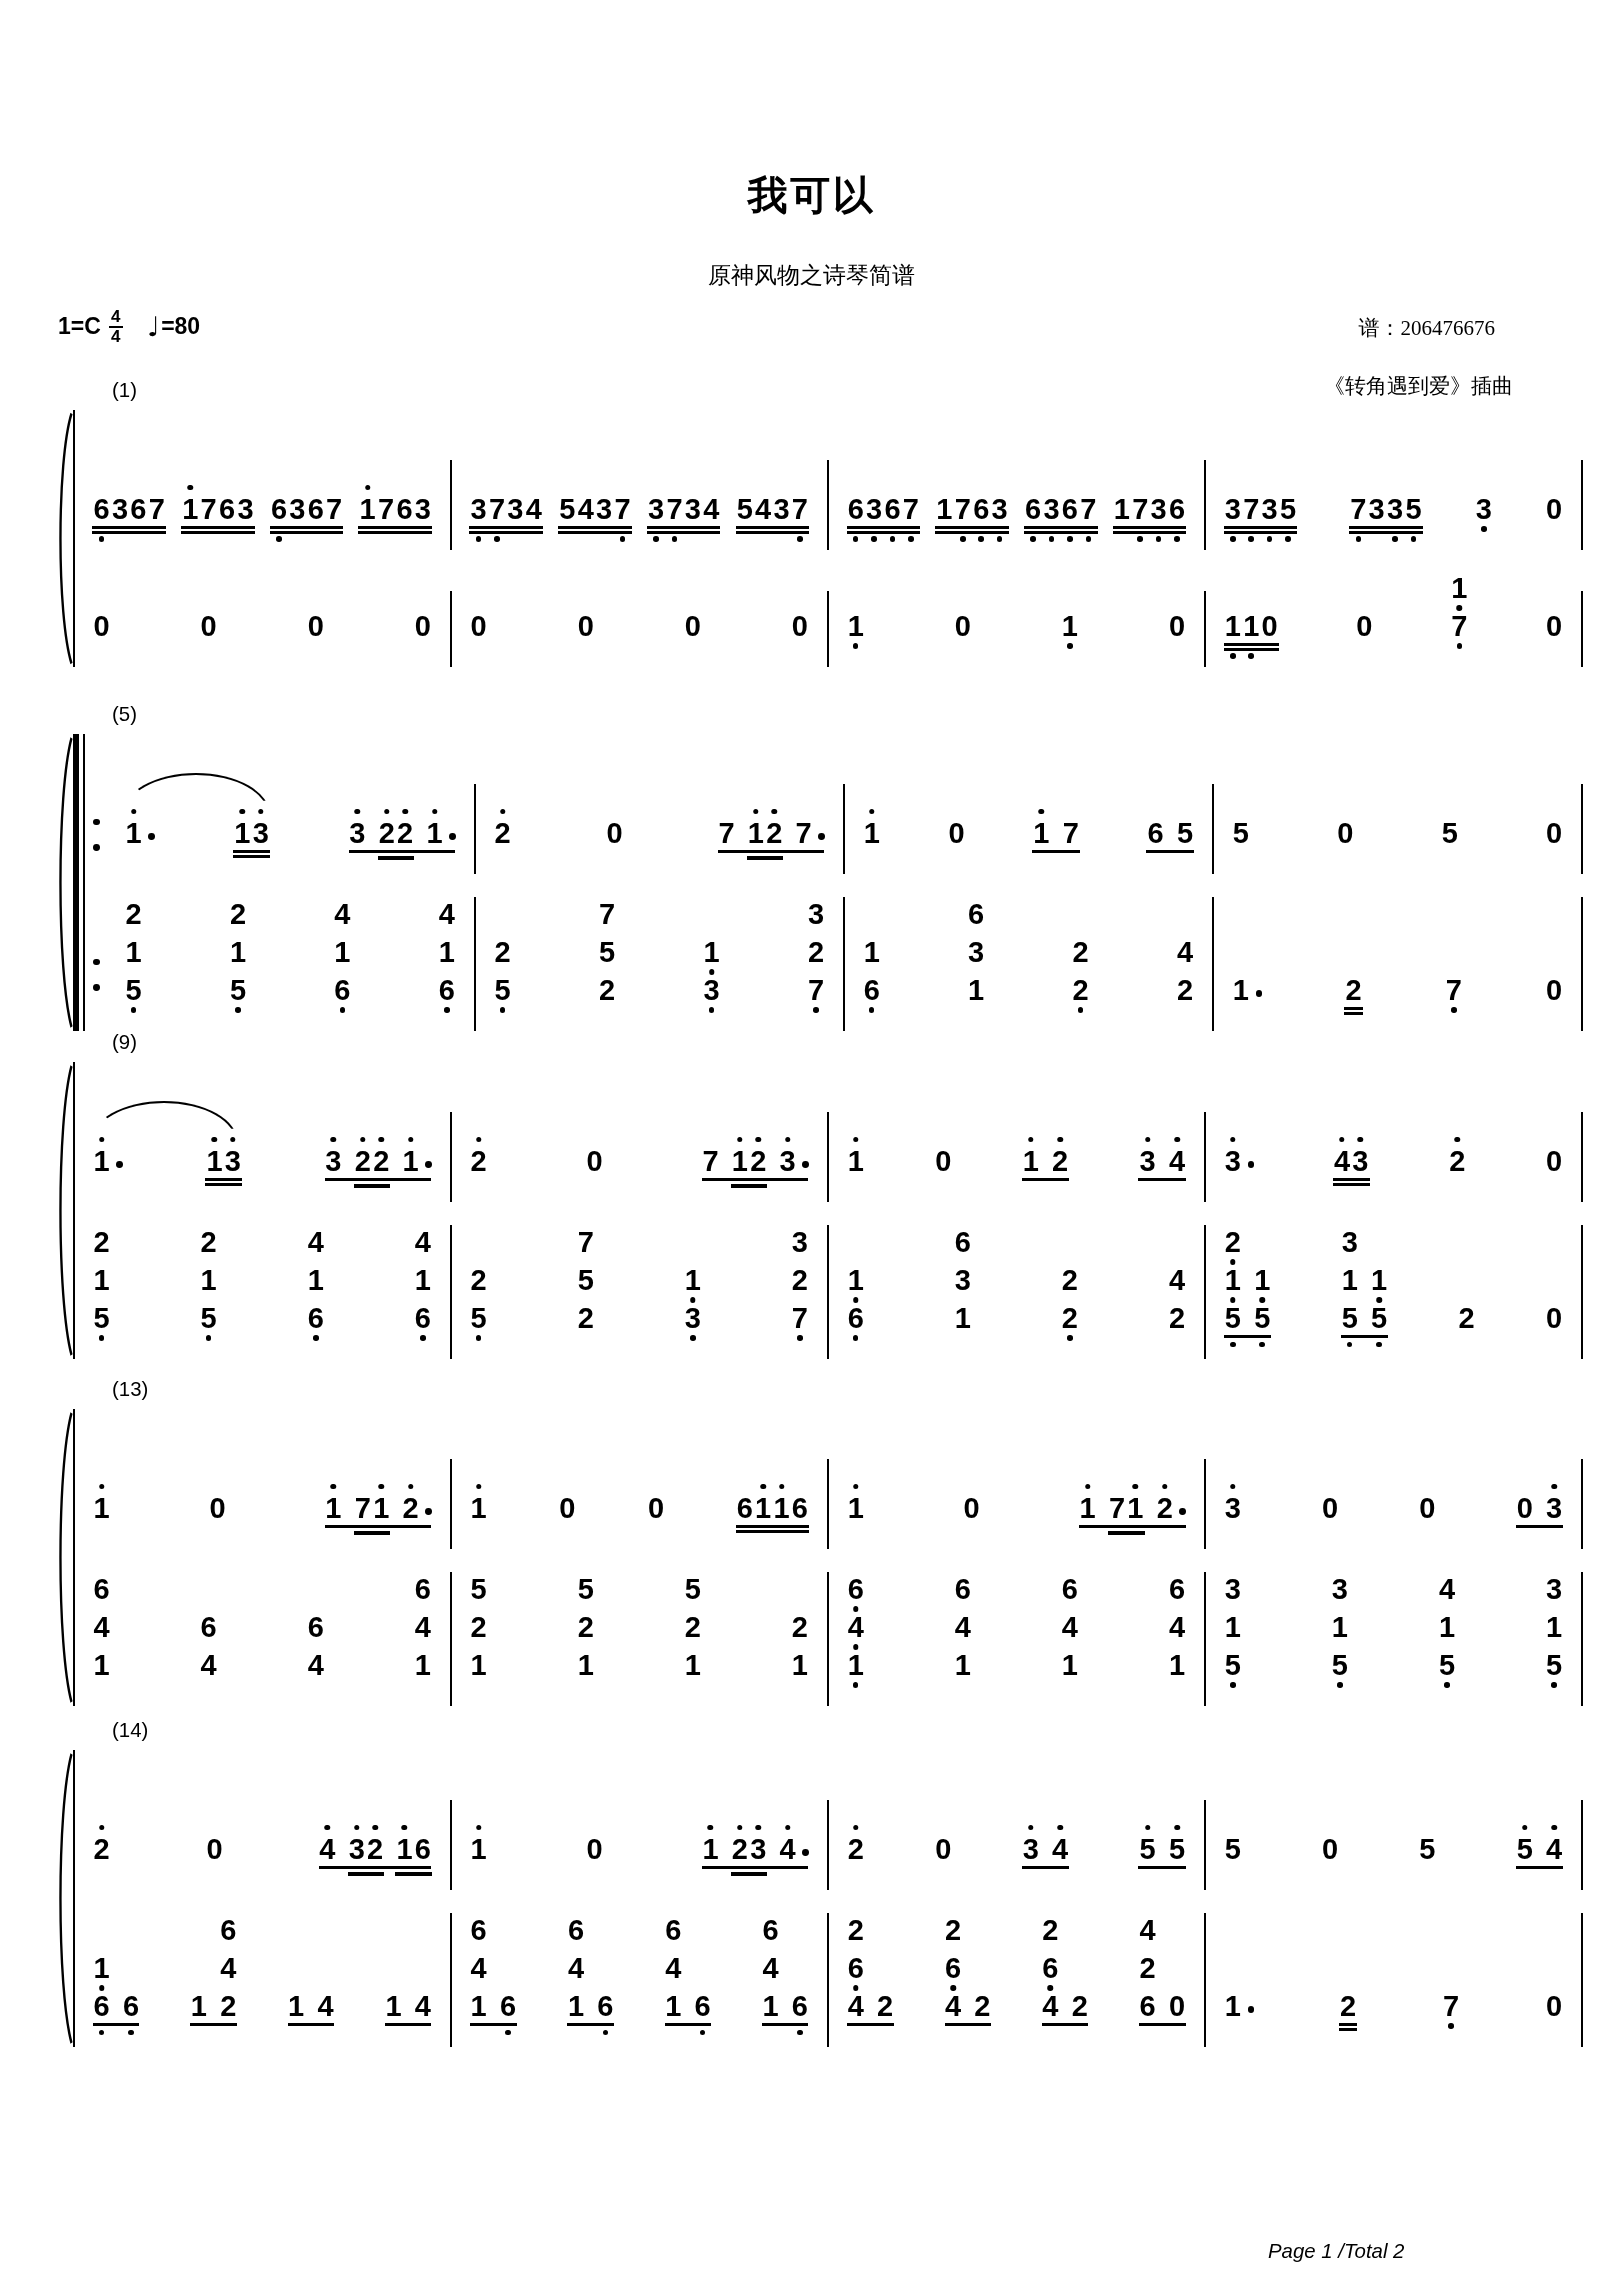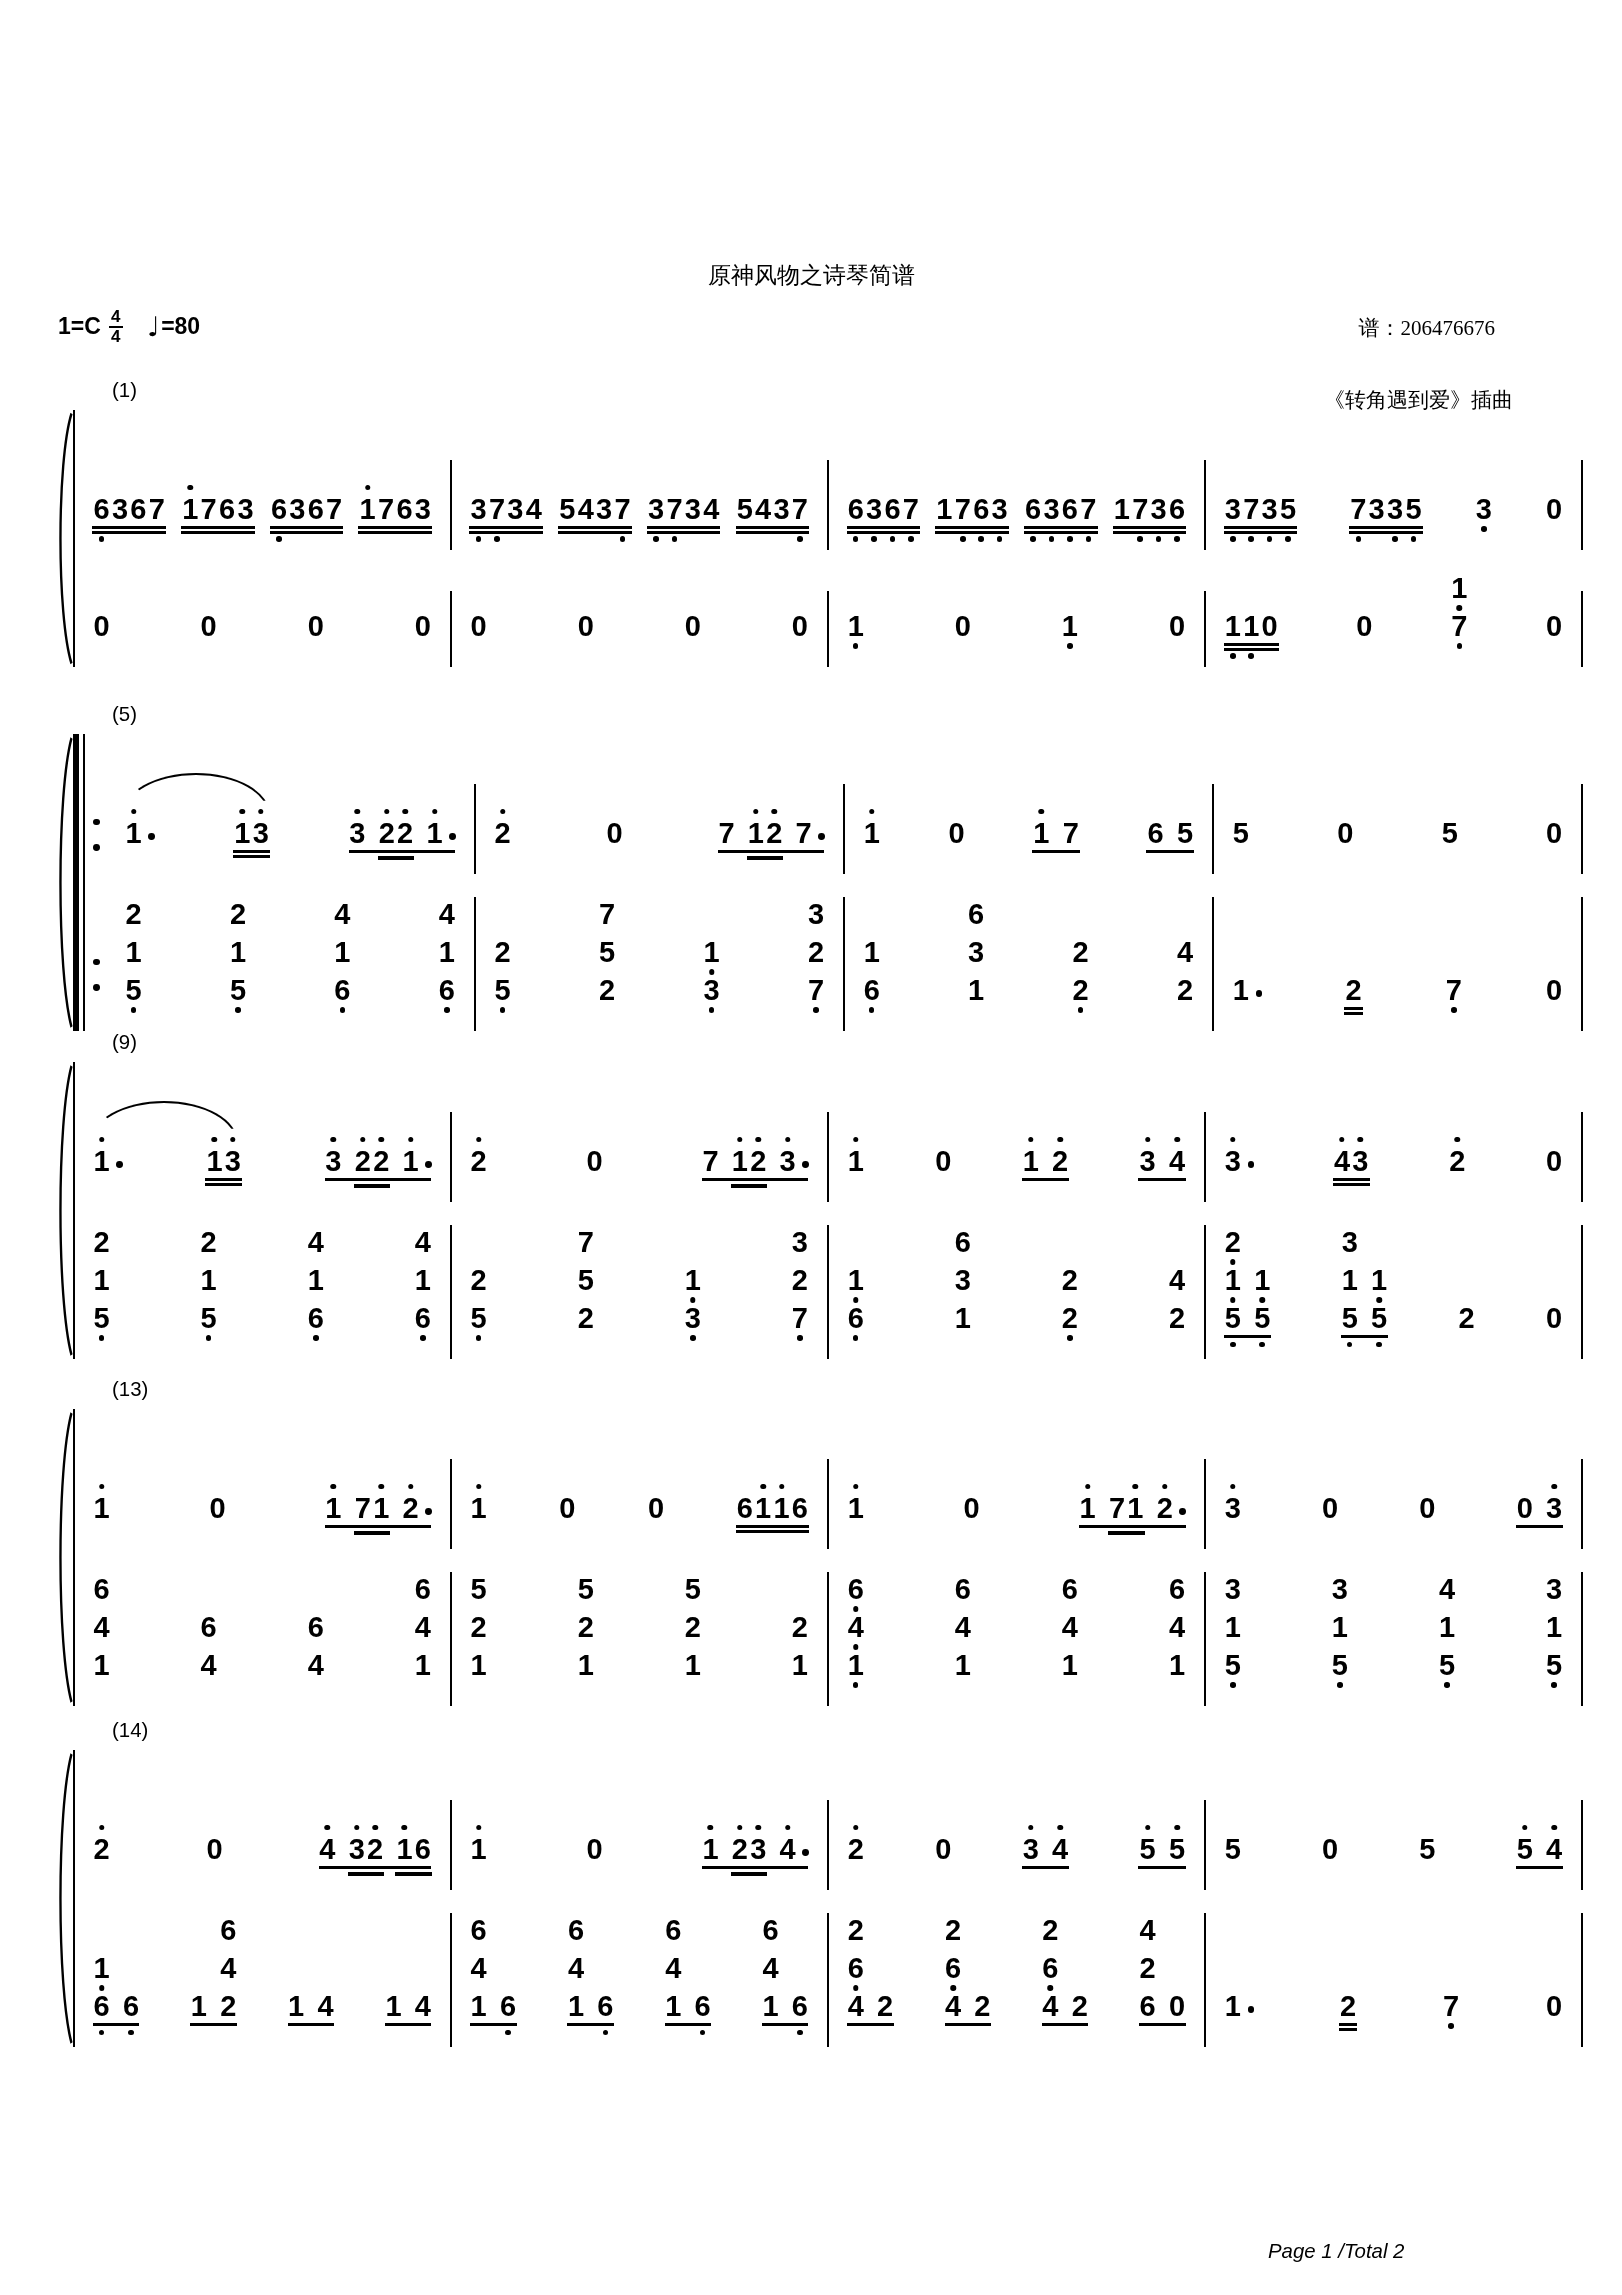--- a/index.html
+++ b/index.html
@@ -11,21 +11,21 @@
          font-size:40px;font-weight:bold;letter-spacing:2.7px;}
   .subtitle{position:absolute;top:260px;left:0;width:100%;text-align:center;font-size:23px;}
   .keyline{position:absolute;top:308px;left:58px;display:flex;align-items:center;gap:6.8px;
            font-size:23px;font-weight:bold;}
   .frac{display:inline-flex;flex-direction:column;align-items:center;font-size:17px;
         line-height:17.7px;font-weight:bold;margin-left:1.4px;}
   .frac .num{border-bottom:2px solid #000;padding:0 2px;}
   .tempo{margin-left:17.7px;font-weight:bold;display:flex;align-items:center;}
   .tempo .qnote{font-family:"DejaVu Sans",sans-serif;font-size:27px;margin-right:1.4px;}
   .pubid{position:absolute;top:314px;right:128px;font-family:"Liberation Serif",serif;font-size:21px;}
-  .credit{position:absolute;top:372px;right:110px;font-family:"Liberation Serif",serif;font-size:21px;margin-top:14px;}
+  .credit{position:absolute;top:372px;right:110px;font-family:"Liberation Serif",serif;font-size:21px;}
 
   
   .pagenum{position:absolute;top:2240px;left:1268px;font-size:20.4px;font-style:italic;}
   .watermark{position:absolute;top:2276px;left:886px;font-size:10.2px;color:#cc3350;margin-top:36px;}
 
   
   .system{position:absolute;left:55px;right:40px;}
   .syslabel{font-size:20.4px;margin:0 0 8.2px 57px;}
   .staves{display:flex;align-items:stretch;}
   .brace{width:17.7px;flex:0 0 17.7px;}
@@ -75,20 +75,21 @@
        width:5.5px;height:5.5px;border-radius:50%;background:#000;}
   
   .slur{position:absolute;left:15px;top:-45px;width:144px;height:38px;
         border:2.7px solid transparent;border-top-color:#000;
         border-radius:50% 50% 0 0 / 100% 100% 0 0;}
 </style>
 </head>
 <body>
 
 <div id="page">
+  <div class="title">我可以</div>
   <div class="subtitle">原神风物之诗琴简谱</div>
 
   <div class="keyline">
     <span>1=C</span>
     <span class="frac">
       <span class="num">4</span>
       <span>4</span>
     </span>
     <span class="tempo">
       <span class="qnote">♩</span>

